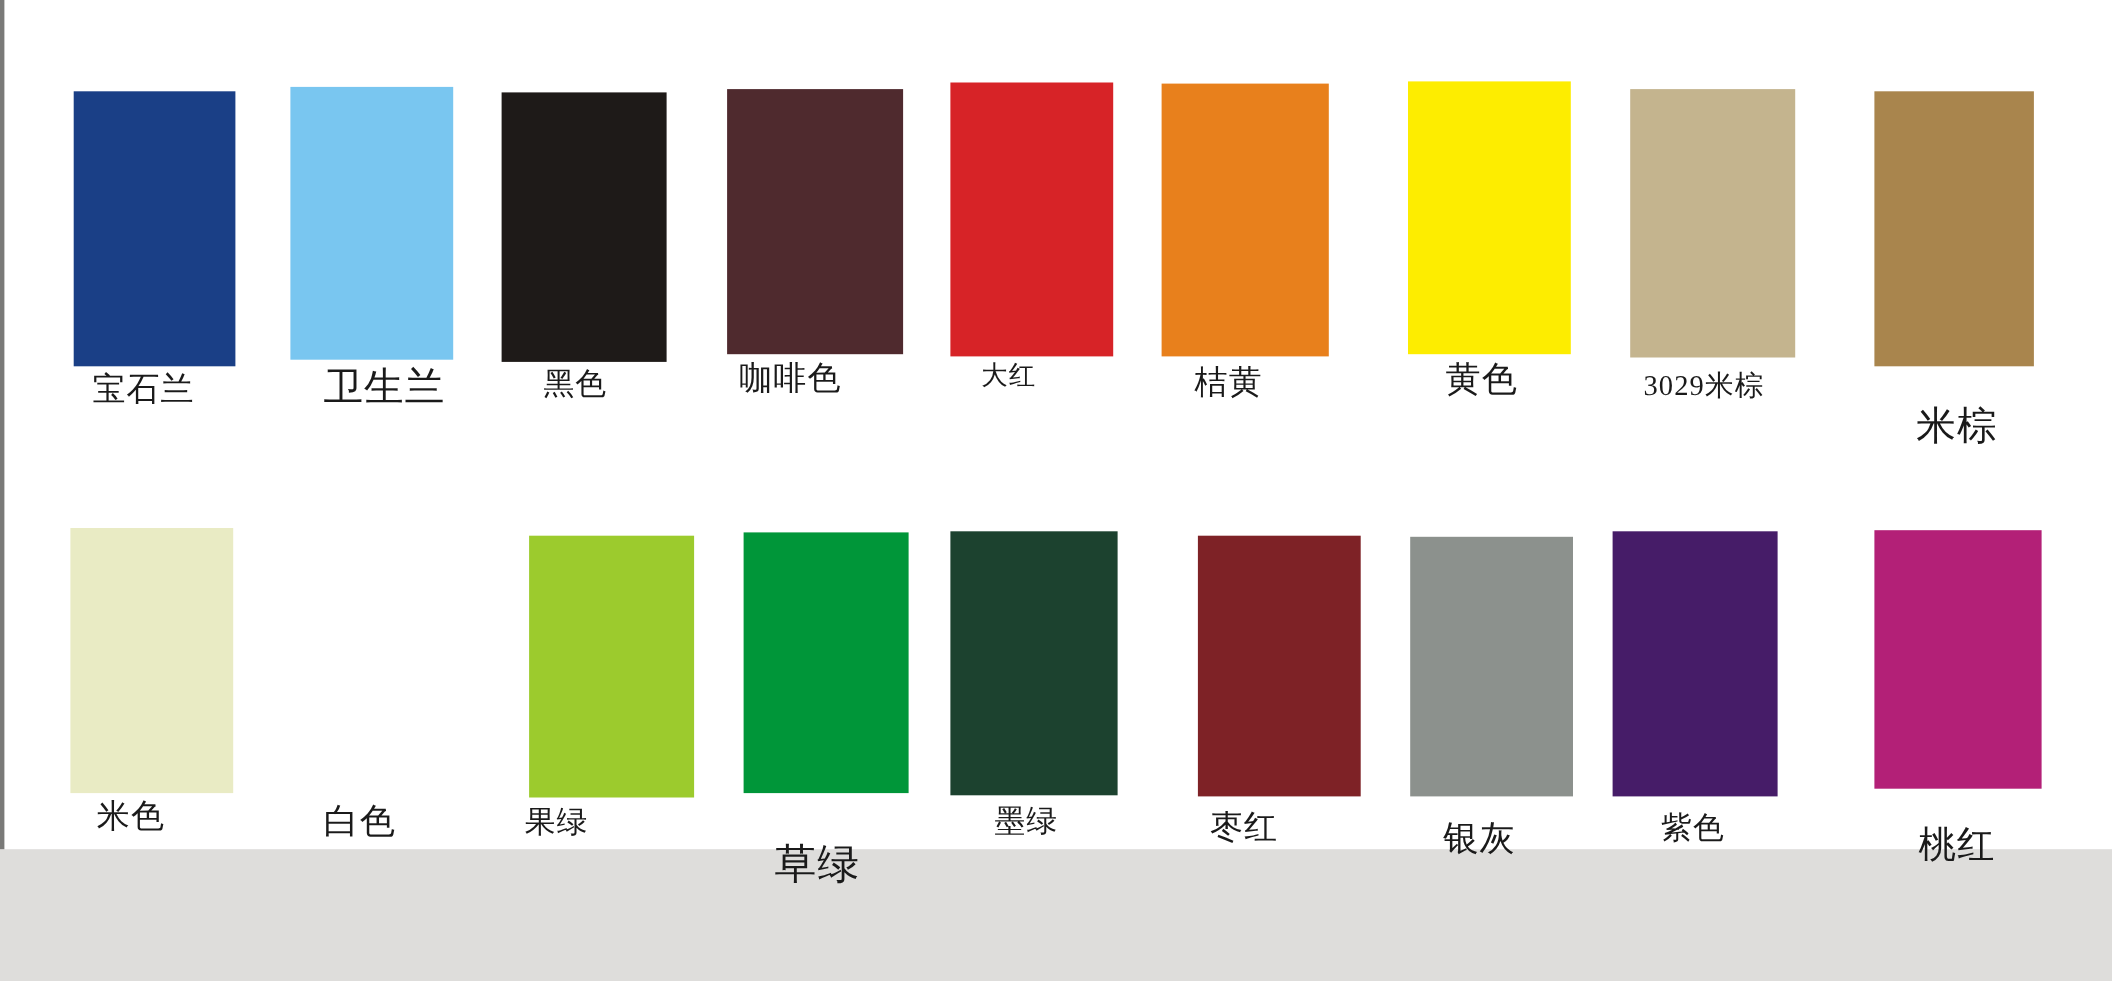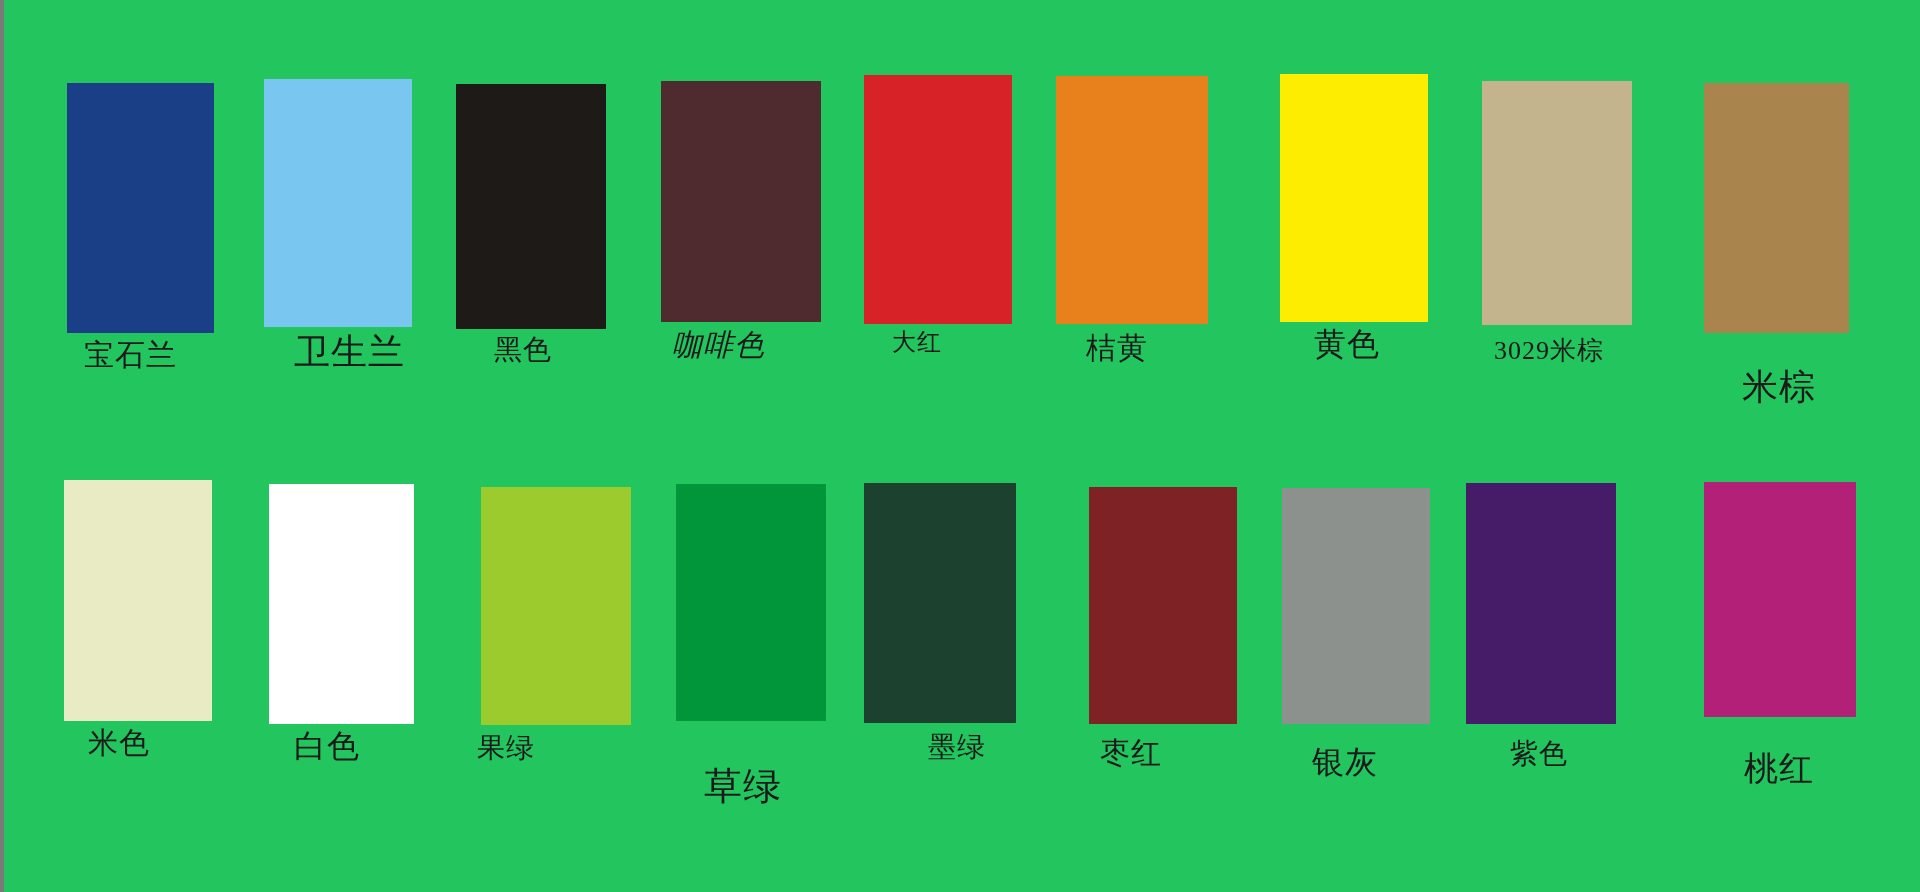--- a/index.html
+++ b/index.html
@@ -11,22 +11,22 @@
     height: 892px;
     background: #dedddb;
     font-family: "Liberation Serif", "DejaVu Serif", serif;
     overflow: hidden;
     position: relative;
   }
   #chart {
     position: absolute;
     left: 0; top: 0;
     width: 1920px;
-    height: 892px;
-    background: #22c55e;
+    height: 772px;
+    background: #ffffff;
     border-left: 4px solid #7a7a78;
     box-sizing: border-box;
   }
   .swatch-cell {
     position: absolute;
   }
   .swatch-chip {
     position: absolute;
     left: 0;
     top: 0;
@@ -51,21 +51,21 @@
     <div class="swatch-cell" style="left: 0px; top: 0px;">
       <div class="swatch-chip" style="left: 260px; top: 79px; width: 148px; height: 248px; background: rgb(121, 198, 240);"></div>
       <div class="swatch-label" style="left: 290px; top: 334px; font-size: 36px; color: rgb(26, 26, 26);">卫生兰</div>
     </div>
     <div class="swatch-cell" style="left: 0px; top: 0px;">
       <div class="swatch-chip" style="left: 452px; top: 84px; width: 150px; height: 245px; background: rgb(30, 26, 24);"></div>
       <div class="swatch-label" style="left: 490px; top: 336px; font-size: 28px; color: rgb(26, 26, 26);">黑色</div>
     </div>
     <div class="swatch-cell" style="left: 0px; top: 0px;">
       <div class="swatch-chip" style="left: 657px; top: 81px; width: 160px; height: 241px; background: rgb(79, 42, 46);"></div>
-      <div class="swatch-label" style="left: 668px; top: 330px; font-size: 30px; color: rgb(26, 26, 26); font-style: italic;">咖啡色</div>
+      <div class="swatch-label" style="left: 668px; top: 330px; font-size: 30px; color: rgb(26, 26, 26);">咖啡色</div>
     </div>
     <div class="swatch-cell" style="left: 0px; top: 0px;">
       <div class="swatch-chip" style="left: 860px; top: 75px; width: 148px; height: 249px; background: rgb(215, 35, 39);"></div>
       <div class="swatch-label" style="left: 888px; top: 330px; font-size: 24px; color: rgb(26, 26, 26);">大红</div>
     </div>
     <div class="swatch-cell" style="left: 0px; top: 0px;">
       <div class="swatch-chip" style="left: 1052px; top: 76px; width: 152px; height: 248px; background: rgb(232, 128, 28);"></div>
       <div class="swatch-label" style="left: 1082px; top: 333px; font-size: 30px; color: rgb(26, 26, 26);">桔黄</div>
     </div>
     <div class="swatch-cell" style="left: 0px; top: 0px;">
@@ -91,21 +91,21 @@
     <div class="swatch-cell" style="left: 0px; top: 0px;">
       <div class="swatch-chip" style="left: 477px; top: 487px; width: 150px; height: 238px; background: rgb(156, 203, 45);"></div>
       <div class="swatch-label" style="left: 473px; top: 734px; font-size: 28px; color: rgb(26, 26, 26);">果绿</div>
     </div>
     <div class="swatch-cell" style="left: 0px; top: 0px;">
       <div class="swatch-chip" style="left: 672px; top: 484px; width: 150px; height: 237px; background: rgb(0, 150, 57);"></div>
       <div class="swatch-label" style="left: 700px; top: 767px; font-size: 38px; color: rgb(26, 26, 26);">草绿</div>
     </div>
     <div class="swatch-cell" style="left: 0px; top: 0px;">
       <div class="swatch-chip" style="left: 860px; top: 483px; width: 152px; height: 240px; background: rgb(28, 66, 47);"></div>
-      <div class="swatch-label" style="left: 900px; top: 733px; font-size: 28px; color: rgb(26, 26, 26); margin-left: 24px;">墨绿</div>
+      <div class="swatch-label" style="left: 900px; top: 733px; font-size: 28px; color: rgb(26, 26, 26);">墨绿</div>
     </div>
     <div class="swatch-cell" style="left: 0px; top: 0px;">
       <div class="swatch-chip" style="left: 1085px; top: 487px; width: 148px; height: 237px; background: rgb(126, 34, 38);"></div>
       <div class="swatch-label" style="left: 1096px; top: 740px; font-size: 30px; color: rgb(26, 26, 26); font-family: Liberation Mono, monospace;">枣红</div>
     </div>
     <div class="swatch-cell" style="left: 0px; top: 0px;">
       <div class="swatch-chip" style="left: 1278px; top: 488px; width: 148px; height: 236px; background: rgb(140, 145, 141);"></div>
       <div class="swatch-label" style="left: 1308px; top: 746px; font-size: 32px; color: rgb(26, 26, 26);">银灰</div>
     </div>
     <div class="swatch-cell" style="left: 0px; top: 0px;">

